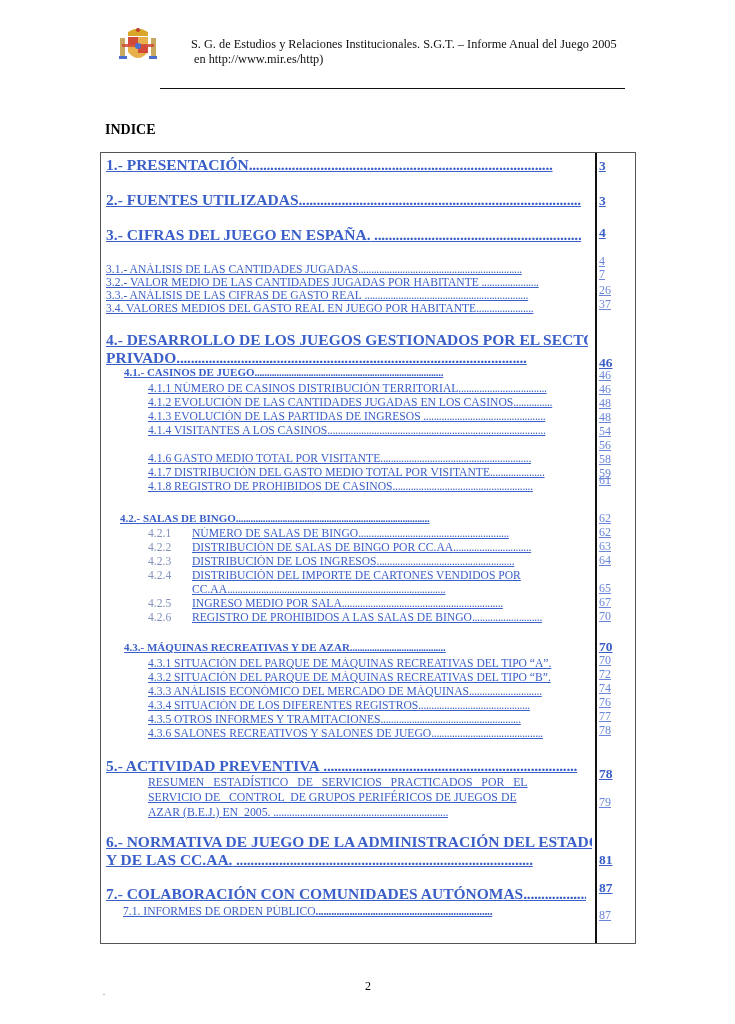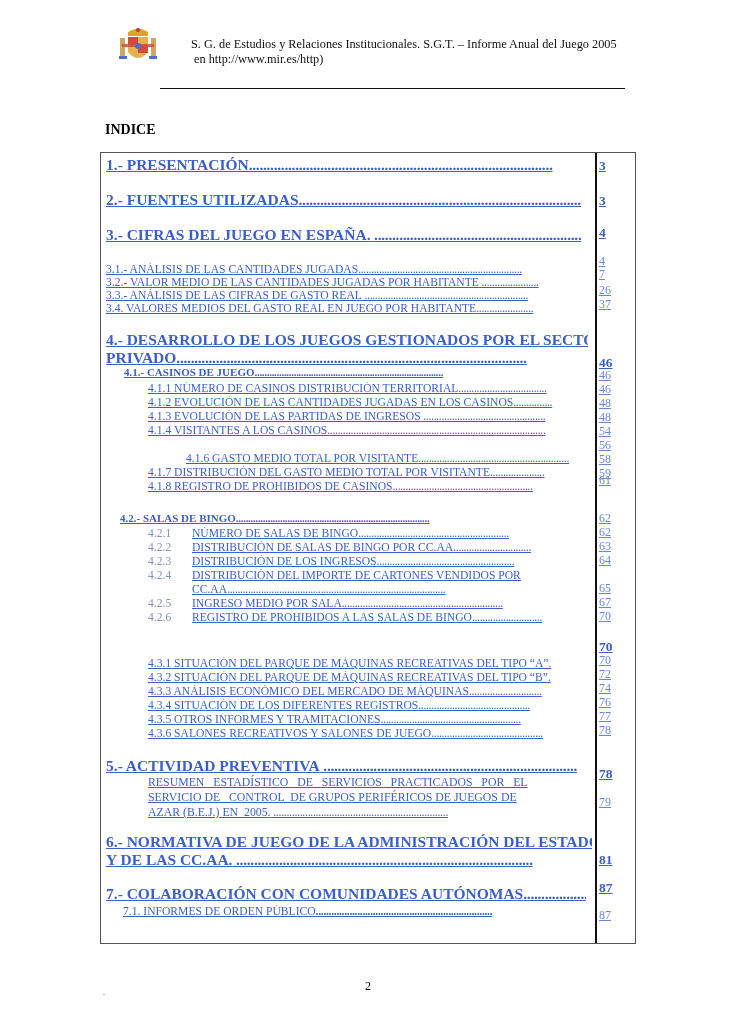--- a/index.html
+++ b/index.html
@@ -106,21 +106,21 @@
   <div class="pg" style="top:243px;">48</div>
   <div class="row lvl3" style="left:47px; top:257px; width:434px;">
     <span class="lk">4.1.3 EVOLUCIÓN DE LAS PARTIDAS DE INGRESOS</span><span class="lk dots"> ...............................................</span>
   </div>
   <div class="pg" style="top:257px;">48</div>
   <div class="row lvl3" style="left:47px; top:271px; width:433px;">
     <span class="lk">4.1.4 VISITANTES A LOS CASINOS</span><span class="lk dots">....................................................................................</span>
   </div>
   <div class="pg" style="top:271px;">54</div>
   <div class="pg" style="top:285px;">56</div>
-  <div class="row lvl3" style="left:47px; top:299px; width:432px;margin-left:38px;">
+  <div class="row lvl3" style="left:47px; top:299px; width:432px;">
     <span class="lk">4.1.6 GASTO MEDIO TOTAL POR VISITANTE</span><span class="lk dots">..........................................................</span>
   </div>
   <div class="pg" style="top:299px;">58</div>
   <div class="row lvl3" style="left:47px; top:313px; width:432px;">
     <span class="lk">4.1.7 DISTRIBUCIÓN DEL GASTO MEDIO TOTAL POR VISITANTE</span><span class="lk dots">.....................</span>
   </div>
   <div class="pg" style="top:313px;">59</div>
   <div class="row lvl3" style="left:47px; top:327px; width:434px;">
     <span class="lk">4.1.8 REGISTRO DE PROHIBIDOS DE CASINOS</span><span class="lk dots">......................................................</span>
   </div>
@@ -152,20 +152,23 @@
   <div class="pg" style="top:428px;">65</div>
   <div class="row lvl3" style="left:47px; top:444px; width:430px;">
     <span class="num-col">4.2.5</span><span class="lk">INGRESO MEDIO POR SALA</span><span class="lk dots">..............................................................</span>
   </div>
   <div class="pg" style="top:442px;">67</div>
   <div class="row lvl3" style="left:47px; top:458px; width:430px;">
     <span class="num-col">4.2.6</span><span class="lk">REGISTRO DE PROHIBIDOS A LAS SALAS DE BINGO</span><span class="lk dots">...........................</span>
   </div>
   <div class="pg" style="top:456px;">70</div>
 
+  <div class="row lvl2" style="left:23px; top:488px; width:460px;">
+    <span class="lk">4.3.- MÁQUINAS RECREATIVAS Y DE AZAR</span><span class="lk dots">.......................................</span>
+  </div>
   <div class="pg b" style="top:486px;">70</div>
 
   <div class="row lvl3" style="left:47px; top:504px; width:436px;">
     <span class="lk">4.3.1 SITUACIÓN DEL PARQUE DE MÁQUINAS RECREATIVAS DEL TIPO “A”.</span>
   </div>
   <div class="pg" style="top:500px;">70</div>
   <div class="row lvl3" style="left:47px; top:518px; width:436px;">
     <span class="lk">4.3.2 SITUACIÓN DEL PARQUE DE MÁQUINAS RECREATIVAS DEL TIPO “B”.</span>
   </div>
   <div class="pg" style="top:514px;">72</div>

